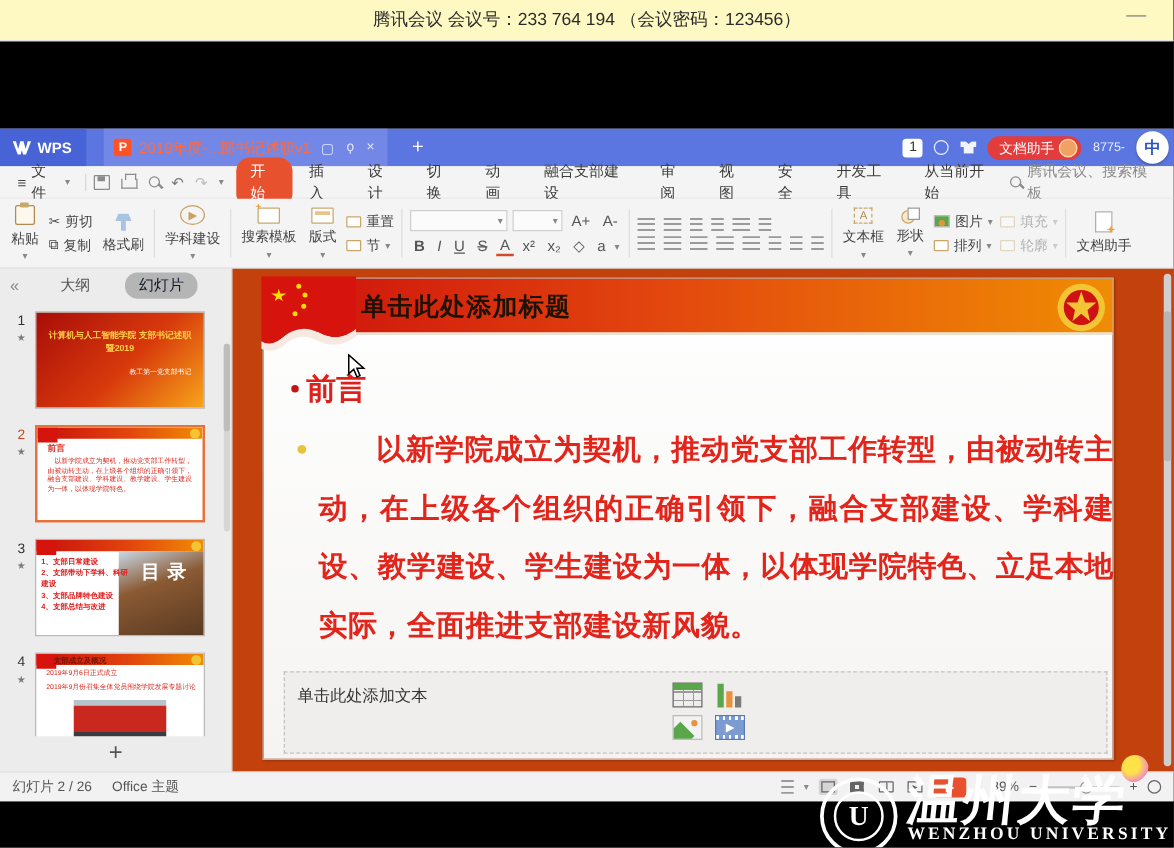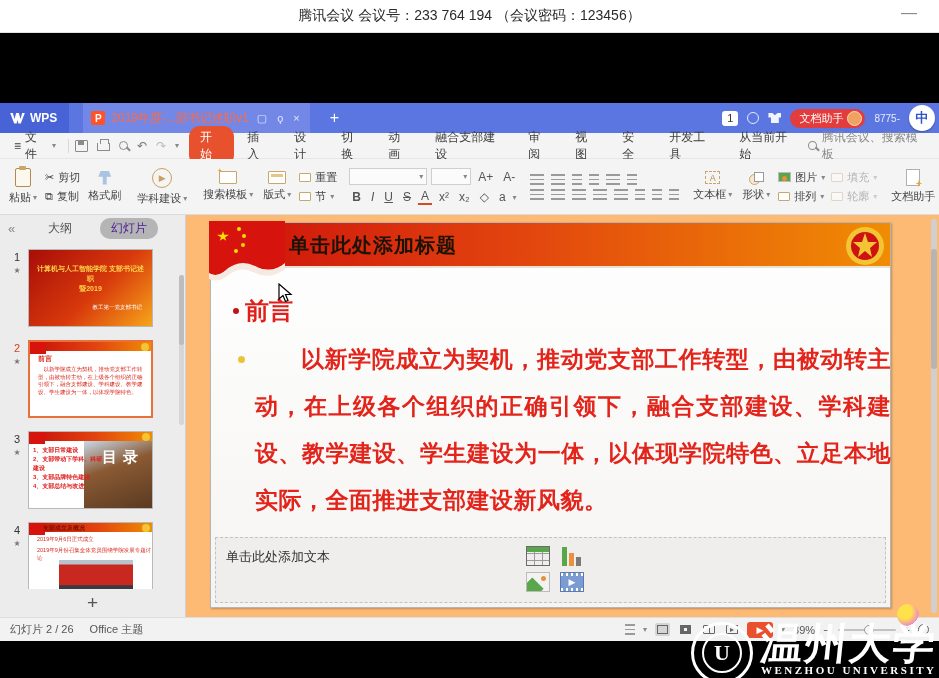--- a/index.html
+++ b/index.html
@@ -1,20 +1,20 @@
 <!DOCTYPE html>
 <html><head>
 <meta charset="utf-8">
 <style>
   html,body{margin:0;padding:0;background:#222;}
   *{box-sizing:border-box;}
   .screen{position:relative;width:939px;height:678px;background:#000;overflow:hidden;
           font-family:"Liberation Sans",sans-serif;-webkit-font-smoothing:antialiased;}
   
-  .meetbar{position:absolute;top:0;left:0;right:0;height:33px;background:#ffffff;
+  .meetbar{position:absolute;top:0;left:0;right:0;height:33px;background:#fef9c3;
            display:flex;align-items:center;justify-content:center;border-bottom:1px solid #e3e3e3;}
   .meetbar .title{font-size:14px;color:#2b2b2b;}
   .meetbar .min{position:absolute;right:16px;top:2px;color:#888;font-size:16px;cursor:default;padding:2px 6px;}
   
   .wps{position:absolute;top:103px;left:0;width:939px;height:538px;display:flex;flex-direction:column;background:#f4f4f4;}
   
   .tabbar{height:30px;background:#5b76e0;display:flex;align-items:center;color:#fff;flex:0 0 30px;}
   .wpslogo{height:30px;background:#4763d6;display:flex;align-items:center;gap:5px;padding:0 12px 0 10px;font-weight:bold;font-size:12px;}
   .wlogo{width:15px;height:11px;background:#fff;clip-path:polygon(0 0,18% 0,30% 60%,42% 0,58% 0,70% 60%,82% 0,100% 0,72% 100%,56% 100%,50% 68%,44% 100%,28% 100%);}
   .doctab{height:30px;margin-left:14px;background:#7388e6;display:flex;align-items:center;gap:6px;padding:0 8px;max-width:250px;}
@@ -45,21 +45,21 @@
   .mag{width:9px;height:9px;border:1.4px solid #8b8b8b;border-radius:50%;position:relative;display:inline-block;}
   .mag::after{content:"";position:absolute;width:5px;height:1.6px;background:#8b8b8b;transform:rotate(45deg);right:-4px;bottom:-1px;}
   .mtabs{display:flex;align-items:center;gap:2px;margin-left:10px;}
   .mtab{padding:3px 11px;border-radius:11px;}
   .mtab.active{background:#e8512e;color:#fff;}
   .msearch{margin-left:auto;display:flex;align-items:center;gap:5px;color:#8a8a8a;font-size:12px;padding-right:4px;}
   
   .toolbar{height:56px;flex:0 0 56px;background:#f4f4f4;display:flex;align-items:stretch;padding:3px 4px;border-bottom:1px solid #dcdcdc;overflow:hidden;}
   .vdiv{width:1px;background:#ddd;margin:5px 3px;}
   .tb{display:flex;flex-direction:column;align-items:center;justify-content:center;font-size:11px;color:#444;gap:3px;padding:2px 5px;white-space:nowrap;}
-  .tb .cap{display:flex;align-items:center;gap:2px;}
+  .tb .cap{display:flex;align-items:center;gap:2px;flex-direction:column;}
   .stack{display:flex;flex-direction:column;justify-content:center;gap:4px;padding:0 3px;}
   .tbs{display:flex;align-items:center;gap:4px;font-size:11px;color:#444;white-space:nowrap;}
   .car{font-size:8px;color:#888;}
   .clip{width:16px;height:19px;border:1.4px solid #b08c4e;border-radius:2px;position:relative;background:#fdf8ee;}
   .clip::after{content:"";position:absolute;left:3px;top:-3px;width:7px;height:4px;background:#c9a76a;border-radius:1px;}
   .brush{width:13px;height:14px;background:#a8c4e2;clip-path:polygon(20% 0,80% 0,100% 45%,65% 45%,65% 100%,35% 100%,35% 45%,0 45%);}
   .playc{width:20px;height:20px;border:1.6px solid #c9a060;border-radius:50%;color:#c9a060;font-size:9px;display:flex;align-items:center;justify-content:center;}
   .slidico{width:18px;height:13px;border:1.3px solid #c9a76a;border-radius:1px;position:relative;background:#fff;}
   .slidico.spark::before{content:"";position:absolute;left:-3px;top:-4px;width:5px;height:5px;background:#e8a33d;clip-path:polygon(50% 0,62% 38%,100% 50%,62% 62%,50% 100%,38% 62%,0 50%,38% 38%);}
   .slidico.lay::after{content:"";position:absolute;left:2px;top:2px;right:2px;height:3px;background:#e8c48a;}
@@ -75,62 +75,62 @@
   .shapeico::before{content:"";position:absolute;left:0;top:2px;width:9px;height:9px;border-radius:50%;border:1.2px solid #c9a76a;background:#f7e9cf;}
   .shapeico::after{content:"";position:absolute;right:0;top:0;width:8px;height:8px;border:1.2px solid #9a9a9a;background:#fff;}
   .docass{width:14px;height:17px;border:1.2px solid #b0b0b0;background:#fff;position:relative;}
   .docass::after{content:"";position:absolute;right:-3px;bottom:-2px;width:7px;height:7px;background:#e8a33d;clip-path:polygon(50% 0,62% 38%,100% 50%,62% 62%,50% 100%,38% 62%,0 50%,38% 38%);}
   
   .content{flex:1;display:flex;min-height:0;}
   .sidebar{width:186px;background:#ececec;border-right:1px solid #d0d0d0;display:flex;flex-direction:column;position:relative;}
   .sbhead{height:26px;display:flex;align-items:center;font-size:12px;color:#555;padding:0 8px;gap:14px;}
   .sbhead .coll{color:#888;font-size:13px;}
   .sbtabs{flex:1;display:flex;align-items:center;justify-content:center;gap:12px;}
-  .pill{background:#b5b5b5;color:#4c1d95;border-radius:10px;padding:2px 11px;margin-left:16px;}
+  .pill{background:#b5b5b5;color:#0f172a;border-radius:10px;padding:2px 11px;margin-left:16px;}
   .thumbs{flex:1;padding:8px 0 0 6px;position:relative;overflow:hidden;}
   .trow{display:flex;margin-bottom:13px;}
   .tnum{width:22px;display:flex;flex-direction:column;align-items:center;gap:3px;font-size:11px;color:#333;padding-top:2px;}
   .tstar{color:#7a7a7a;font-size:8px;}
-  .thumb{width:125px;height:78px;background:#fff;border:1px solid #b9b9b9;position:relative;overflow:hidden;}
+  .thumb{width:136px;height:78px;background:#fff;border:1px solid #b9b9b9;position:relative;overflow:hidden;}
   .thumb.sel{border:2px solid #e8703a;}
   .th-band{height:9px;background:linear-gradient(90deg,#c80f0c,#e2440e 55%,#f08c04);position:relative;}
   .th-band .flag{position:absolute;left:0;top:0;width:16px;height:12px;background:#d6130c;}
   .th-band .emb{position:absolute;right:2px;top:1px;width:8px;height:8px;border-radius:50%;background:#f3c433;}
   .th1{background:linear-gradient(135deg,#a80d08,#d83a0c 55%,#f7a51a);color:#ffd24a;}
   .th1 .t1{font-size:7px;font-weight:bold;text-align:center;margin-top:14px;padding:0 6px;line-height:10px;}
   .th1 .t2{font-size:7px;font-weight:bold;text-align:center;}
   .th1 .t3{font-size:5.5px;color:#fff;text-align:right;margin:10px 10px 0 0;}
   .th2 .hd{color:#d92b1f;font-weight:bold;font-size:7px;margin:3px 0 2px 8px;}
   .th2 .bd{color:#d92b1f;font-size:5.5px;line-height:7.5px;margin:0 8px;text-indent:1em;}
   .th3 .items{position:absolute;left:4px;top:14px;width:72px;color:#e02020;font-size:6px;font-weight:bold;line-height:9px;}
   .th3 .photo{position:absolute;right:0;top:9px;bottom:0;width:68px;background:linear-gradient(160deg,#c8d8e8 0%,#8a5a33 40%,#5a3a22 100%);}
   .th3 .big{position:absolute;right:8px;top:16px;color:#fff;font-size:15px;font-weight:bold;letter-spacing:6px;}
   .th4 .ttl{position:absolute;left:14px;top:1px;color:#7a1200;font-size:6px;font-weight:bold;}
   .th4 .bl{color:#d92b1f;font-size:5.5px;line-height:8px;margin:3px 0 0 8px;}
   .th4 .photo{position:absolute;left:30px;bottom:3px;width:74px;height:36px;background:linear-gradient(#b8c4cc 12%,#c8281e 13% 70%,#3a3a42 71%);}
   .addslide{height:28px;display:flex;align-items:center;justify-content:center;color:#555;font-size:19px;flex:0 0 28px;}
   .sb-scroll{position:absolute;right:1px;top:34px;width:5px;height:150px;background:#d6d6d6;border-radius:3px;}
   .sb-scroll::after{content:"";position:absolute;left:0;top:0;width:5px;height:70px;background:#bdbdbd;border-radius:3px;}
   
-  .canvas{flex:1;background:#fdba74;position:relative;padding-left:12px;}
+  .canvas{flex:1;background:#c2410c;position:relative;padding-left:12px;}
   .cv-scroll{position:absolute;right:2px;top:4px;width:6px;bottom:4px;background:#cfcfcf;border-radius:3px;}
   .cv-scroll::after{content:"";position:absolute;left:0;top:30px;width:6px;height:120px;background:#b5b5b5;border-radius:3px;}
   .slide{position:absolute;left:24px;top:7px;width:681px;height:386px;background:linear-gradient(#ffffff,#f5f4f2);
          border:1px solid #b5b5b5;box-shadow:1px 1px 2px rgba(0,0,0,.25);}
   .sl-band{position:absolute;left:0;top:0;right:0;height:45px;background:linear-gradient(90deg,#cc0f0c,#e2440e 45%,#f08c04);
            border-bottom:2px solid #e8e2d2;}
   .sl-title{position:absolute;left:78px;top:9px;font-size:20px;font-weight:bold;color:#1c1205;letter-spacing:1px;}
   .sl-flag{position:absolute;left:-2px;top:-2px;}
   .sl-emb{position:absolute;right:4px;top:2px;}
   .sl-heading{position:absolute;left:22px;top:72px;color:#e01f1a;font-size:24px;font-weight:bold;display:flex;align-items:center;gap:6px;}
   .rdot{width:6px;height:6px;border-radius:50%;background:#c01510;}
   .ydot{position:absolute;left:27px;top:133px;width:7px;height:7px;border-radius:50%;background:#e8c43d;}
   .sl-body{position:absolute;left:44px;top:113px;width:636px;color:#e2241b;font-size:23px;line-height:47px;
            font-weight:bold;letter-spacing:.5px;text-indent:2em;text-align:justify;}
-  .sl-ph{position:absolute;left:4px;right:4px;bottom:4px;height:66px;background:#efeeec;border:1px dashed #c2c2c2;}
+  .sl-ph{position:absolute;left:16px;right:4px;bottom:4px;height:66px;background:#efeeec;border:1px dashed #c2c2c2;}
   .sl-ph .txt{position:absolute;left:10px;top:10px;font-size:13px;color:#333;}
   .ph-icons{position:absolute;left:310px;top:8px;display:grid;grid-template-columns:26px 26px;grid-gap:6px 8px;}
   .pico{width:24px;height:20px;position:relative;}
   .pi-table{background:linear-gradient(#5aa64a 0 5px,#fff 5px);border:1px solid #6a6a6a;
             background-image:linear-gradient(#5aa64a 0 5px,transparent 5px),repeating-linear-gradient(90deg,transparent 0 7px,#9a9a9a 7px 8px),repeating-linear-gradient(transparent 0 6px,#9a9a9a 6px 7px);}
   .pi-chart{display:flex;align-items:flex-end;gap:2px;padding-left:2px;}
   .pi-chart i{display:block;width:5px;background:#5aa64a;}
   .pi-chart i.b1{height:19px;}
   .pi-chart i.b2{height:13px;background:#e8923d;}
   .pi-chart i.b3{height:9px;background:#7a7a7a;}
@@ -156,21 +156,21 @@
   .ztrack{width:58px;height:2px;background:#c2c2c2;position:relative;border-radius:1px;}
   .zthumb{position:absolute;left:26px;top:-4px;width:10px;height:10px;border-radius:50%;background:#f6f6f6;border:1px solid #9a9a9a;}
   .fitico{width:11px;height:11px;border:1.2px solid #666;border-radius:50%;position:relative;}
   
   .wm{position:absolute;right:2px;bottom:0;height:66px;display:flex;align-items:flex-end;gap:8px;color:#fff;z-index:50;}
   .wm-seal{width:62px;height:62px;border:3px solid #fff;border-radius:50%;position:relative;display:flex;align-items:center;justify-content:center;margin-bottom:-6px;}
   .wm-seal .inner{width:40px;height:40px;border:2px solid #fff;border-radius:50%;display:flex;align-items:center;justify-content:center;
                   font-size:22px;font-weight:bold;font-family:"Liberation Serif",serif;}
   .wm-text{display:flex;flex-direction:column;align-items:flex-start;padding-bottom:2px;}
   .wm-cn{font-size:42px;font-weight:bold;font-family:"DejaVu Serif",serif;transform:skewX(-6deg);line-height:40px;letter-spacing:2px;}
-  .wm-en{font-size:11px;font-weight:bold;letter-spacing:2.5px;font-family:"Liberation Serif",serif;}
+  .wm-en{font-size:14px;font-weight:bold;letter-spacing:2.5px;font-family:"Liberation Serif",serif;}
   .wm-flower{position:absolute;right:18px;top:-8px;width:22px;height:22px;border-radius:50%;
              background:radial-gradient(circle at 35% 35%,#ffe24a 0 35%,#f08cc0 70%,transparent 72%);}
   
   .cursor{position:absolute;left:278px;top:283px;z-index:60;}
 </style>
 </head>
 <body>
 
 <div class="screen">
 

